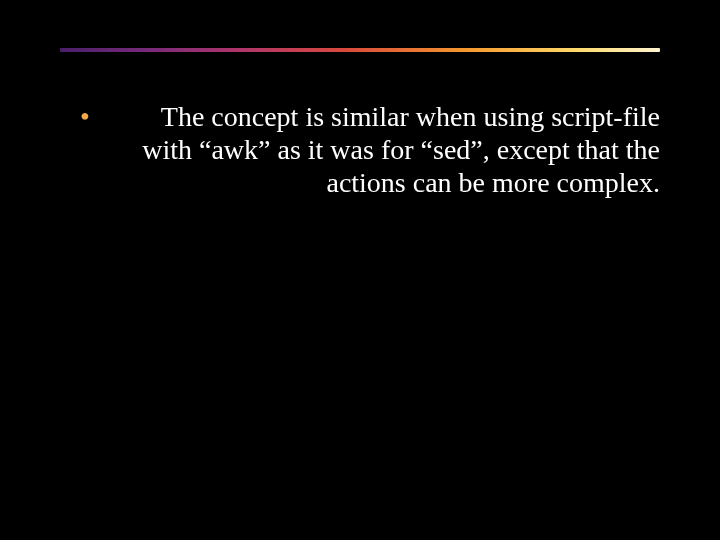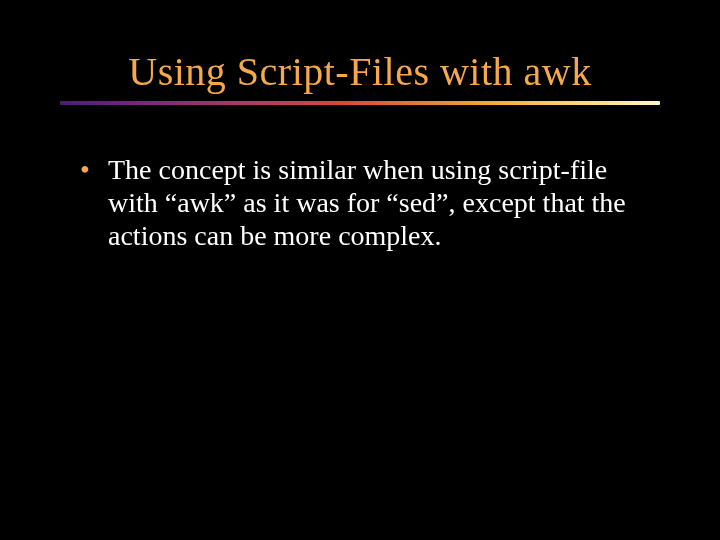--- a/index.html
+++ b/index.html
@@ -34,20 +34,21 @@
       #d94a3b 48%,
       #f59a2e 68%,
       #ffd96a 86%,
       #fff4d0 100%);
     margin: 0 auto 48px auto;
     border-radius: 1px;
   }
   .bullets {
     list-style: none;
     padding-left: 20px;
+    text-align: right;
   }
   .bullets li {
     position: relative;
     padding-left: 28px;
     font-size: 28px;
     line-height: 1.18;
     margin-bottom: 6px;
     color: #ffffff;
   }
   .bullets li::before {
@@ -56,18 +57,17 @@
     left: 0;
     top: 0;
     color: #f5a94b;
     font-size: 28px;
   }
 </style>
 </head>
 <body>
 
 <div class="slide">
-  <h1 class="title">Using Script-Files with awk</h1>
   <div class="underline"></div>
   <ul class="bullets">
     <li>The concept is similar when using script-file with “awk” as it was for “sed”, except that the actions can be more complex.</li>
   </ul>
 </div>
 
 </body></html>

